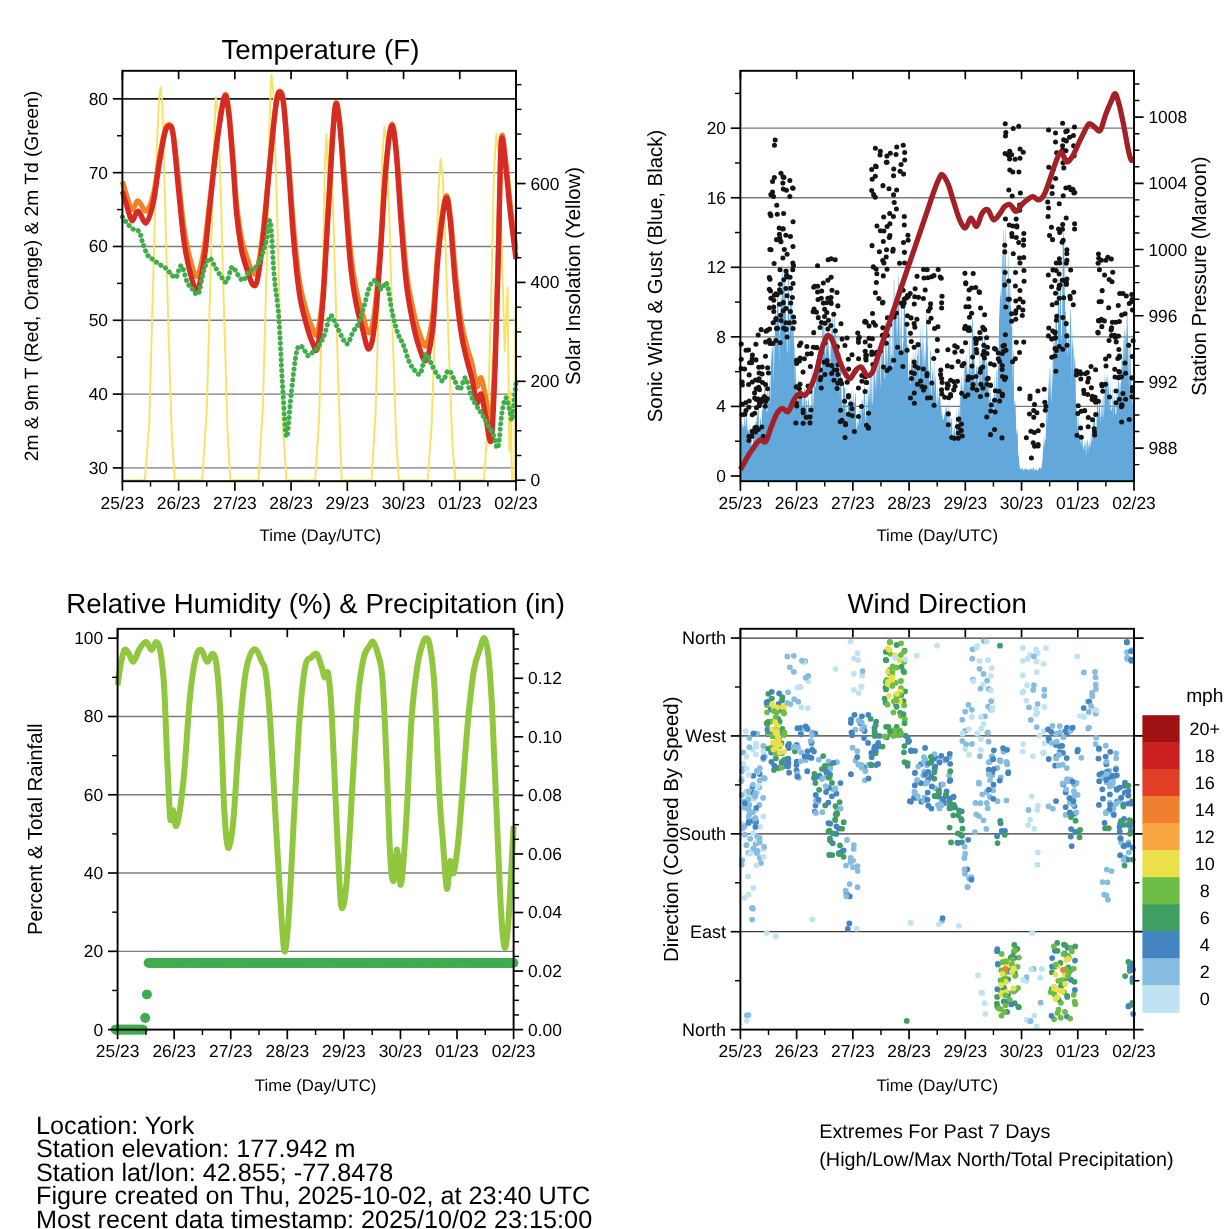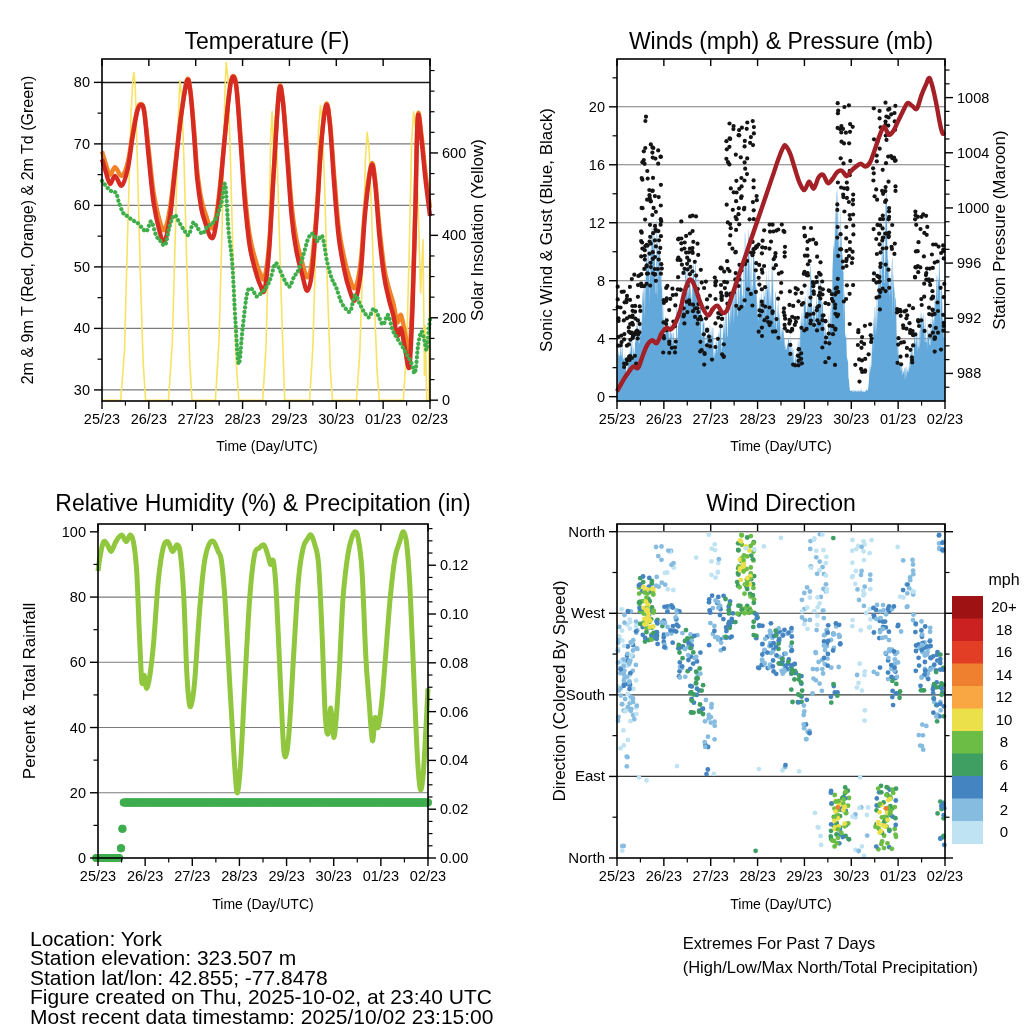--- a/index.html
+++ b/index.html
@@ -2952,39 +2952,38 @@
           <text x="1004" y="792.3" text-anchor="middle" font-size="15">4</text>
           <rect x="952" y="798.5" width="31" height="23" fill="#85bce0"></rect>
           <text x="1004" y="814.8" text-anchor="middle" font-size="15">2</text>
           <rect x="952" y="821.0" width="31" height="23" fill="#bfe3f2"></rect>
           <text x="1004" y="837.3" text-anchor="middle" font-size="15">0</text>
         </g>
       </g>
     </svg>
 
   <div class="ctitle" style="left:267px;top:28px">Temperature (F)</div>
-  <div class="ctitle" style="left:781px;top:28px">Winds (mph) &amp; Pressure (mb)</div>
   <div class="ctitle" style="left:263px;top:490px">Relative Humidity (%) &amp; Precipitation (in)</div>
   <div class="ctitle" style="left:781px;top:490px">Wind Direction</div>
 
   <div class="xlab" style="left:267px;top:438px">Time (Day/UTC)</div>
   <div class="xlab" style="left:781px;top:438px">Time (Day/UTC)</div>
   <div class="xlab" style="left:263px;top:896px">Time (Day/UTC)</div>
   <div class="xlab" style="left:781px;top:896px">Time (Day/UTC)</div>
 
   <div class="ylab small" style="left:-182px;top:220px">2m &amp; 9m T (Red, Orange) &amp; 2m Td (Green)</div>
   <div class="ylab" style="left:268px;top:220px">Solar Insolation (Yellow)</div>
   <div class="ylab" style="left:337px;top:220px">Sonic Wind &amp; Gust (Blue, Black)</div>
   <div class="ylab" style="left:790px;top:220px">Station Pressure (Maroon)</div>
   <div class="ylab" style="left:-180px;top:681px">Percent &amp; Total Rainfall</div>
   <div class="ylab" style="left:350px;top:681px">Direction (Colored By Speed)</div>
 
   <div class="footer">
     <div>Location: York</div>
-    <div>Station elevation: 323.507 m</div>
+    <div>Station elevation: 177.942 m</div>
     <div>Station lat/lon: 42.855; -77.8478</div>
     <div>Figure created on Thu, 2025-10-02, at 23:40 UTC</div>
     <div>Most recent data timestamp: 2025/10/02 23:15:00</div>
   </div>
 
   <div class="extremes">
     <div>Extremes For Past 7 Days</div>
     <div>(High/Low/Max North/Total Precipitation)</div>
     <div class="vals" id="ext-vals" style="color: rgb(207, 33, 33);">80.9/33.7/11.7/0.02</div>
   </div>

